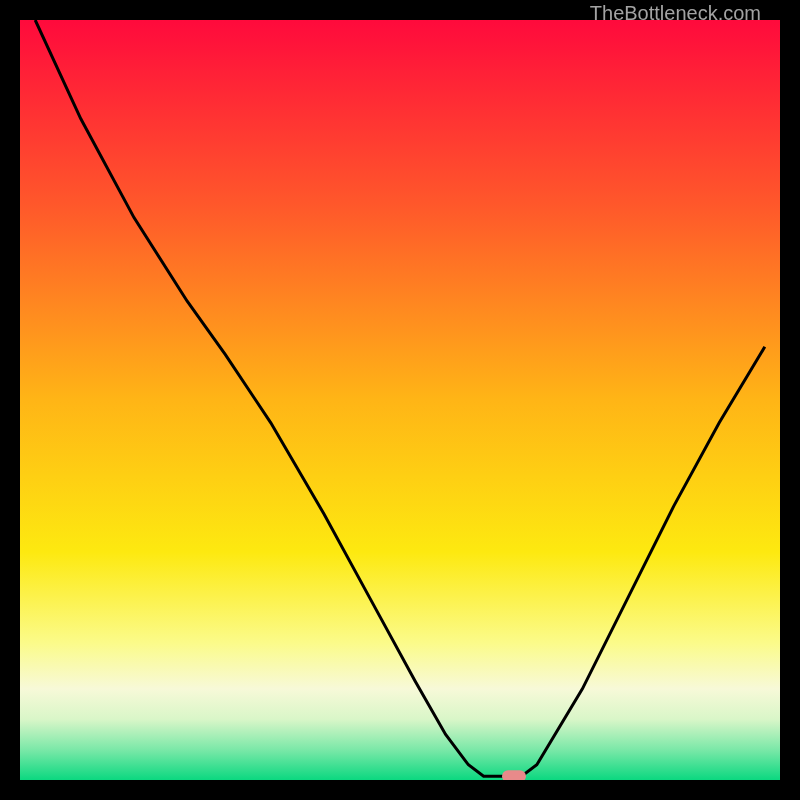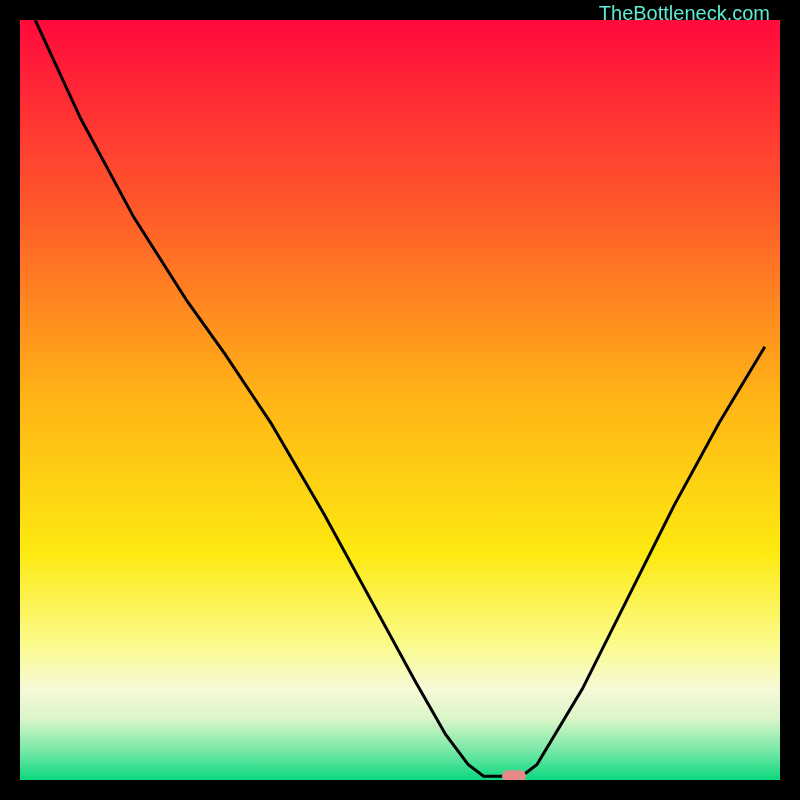--- a/index.html
+++ b/index.html
@@ -22,22 +22,22 @@
   .plot-area {
     position: absolute;
     left: 0;
     top: 0;
     width: 760px;
     height: 760px;
   }
   .watermark {
     position: absolute;
     top: 2px;
-    right: 30px;
-    color: #5eead4;
+    right: 39px;
+    color: #a3a3a3;
     font-size: 20px;
     font-weight: 500;
     z-index: 20;
   }
   svg {
     display: block;
   }
 </style>
 </head>
 <body>

